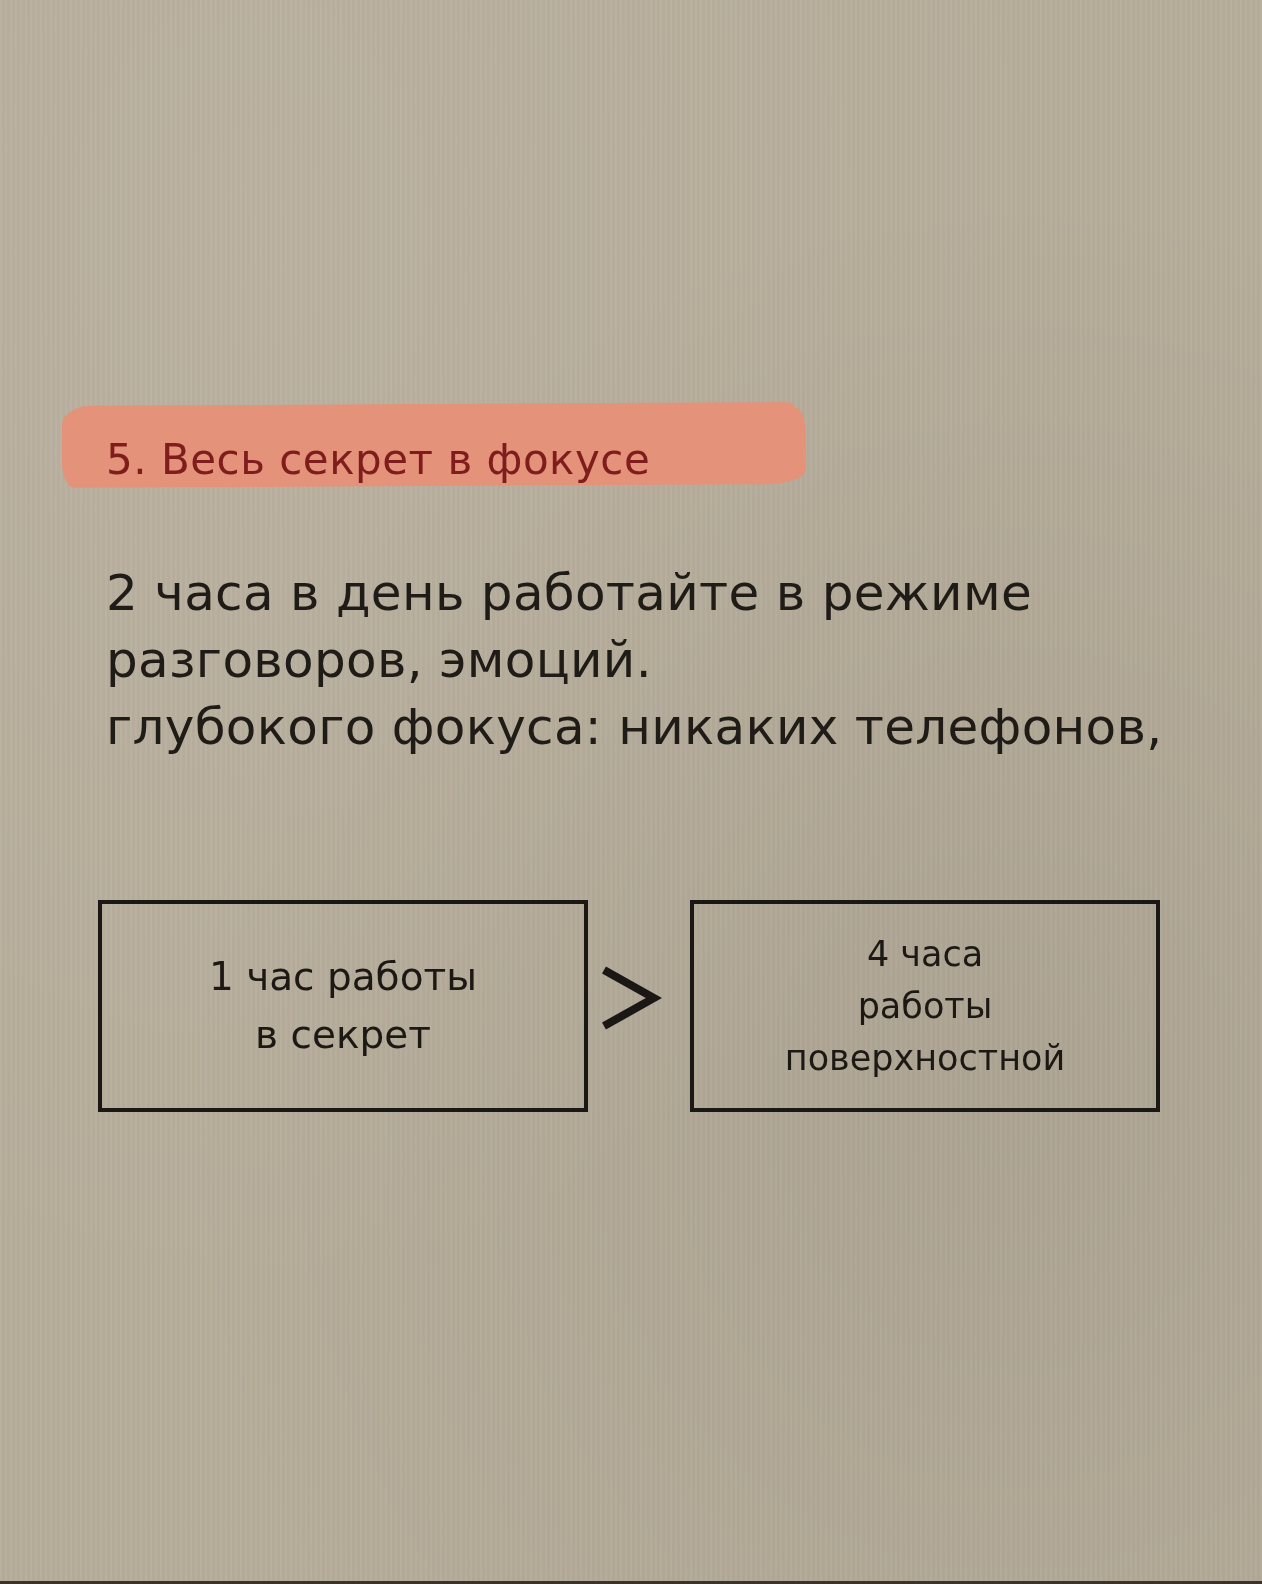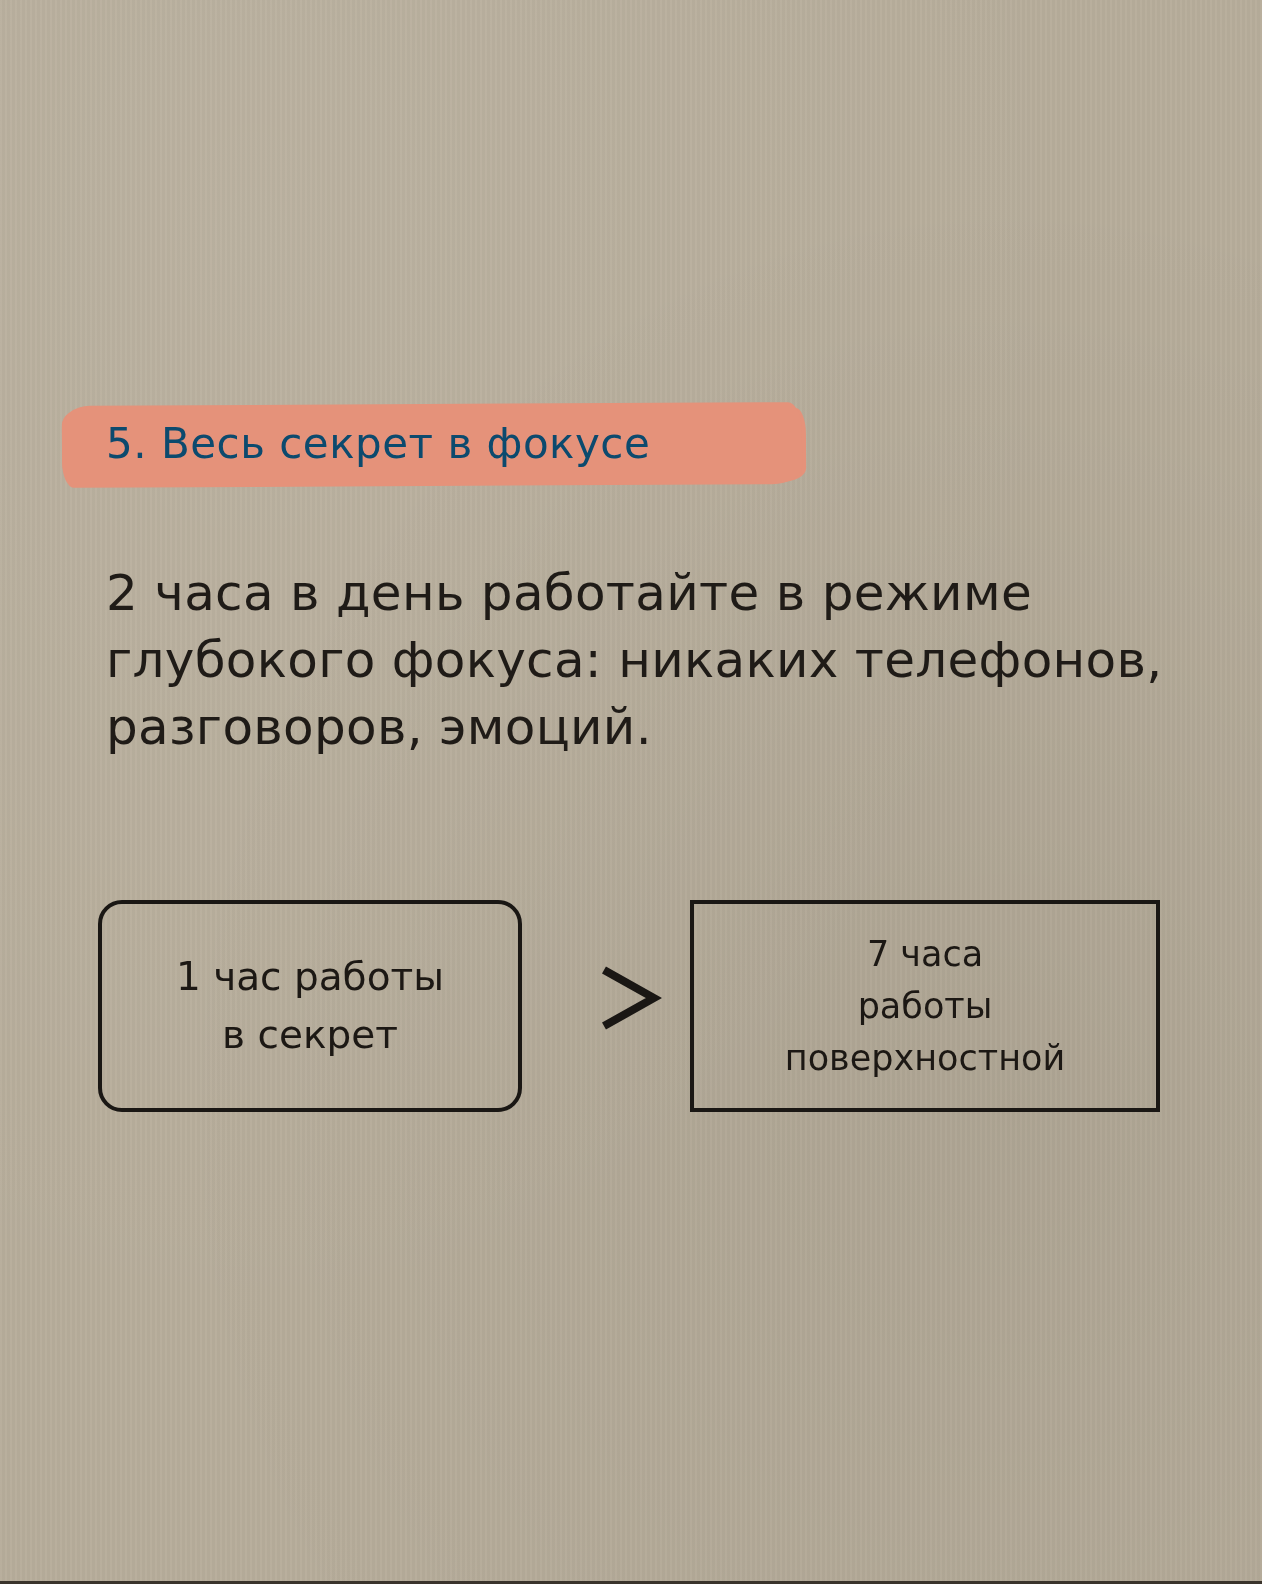--- a/index.html
+++ b/index.html
@@ -19,36 +19,36 @@
       position: absolute; left: 62px; top: 404px; width: 740px; height: 82px;
     }
     .heading-stroke {
       position: absolute; inset: 0;
       background: #e5927a;
       border-radius: 28px 14px 30px 12px / 22px 30px 18px 26px;
       transform: rotate(-0.3deg);
       box-shadow: 8px 2px 0 -4px #e5927a, -6px -3px 0 -6px #e5927a;
     }
     .heading-text {
-      position: absolute; left: 44px; top: 14px;
+      position: absolute; left: 44px; top: 30px;
       font-size: 42px; line-height: 52px; letter-spacing: 0.5px;
-      color: #0c4a6e; white-space: nowrap;
+      color: #7f1d1d; white-space: nowrap;
     }
     .body-text {
       position: absolute; left: 106px; top: 560px; width: 1060px;
       font-size: 50px; line-height: 67px; color: #1f1b17; letter-spacing: 0.3px;
     }
     .compare-box {
       position: absolute; top: 900px; height: 212px;
       border: 4px solid #1a1714;
       box-sizing: border-box;
       display: flex; align-items: center; justify-content: center;
       text-align: center;
     }
-    .box-left { left: 98px; width: 424px; border-radius: 24px; }
+    .box-left { left: 98px; width: 490px; }
     .box-right { left: 690px; width: 470px; }
     .box-text-left { font-size: 39px; line-height: 58px; color: #1c1814; }
     .box-text-right { font-size: 35px; line-height: 52px; color: #1c1814; }
     .compare-sign {
       position: absolute; left: 598px; top: 960px; width: 64px; height: 80px;
     }
     .bottom-edge {
       position: absolute; left: 0; bottom: 0; width: 100%; height: 3px; background: #3a342c;
     }
   </style>
@@ -57,39 +57,39 @@
 
 <div class="page">
 
   <div class="heading-wrap">
     <div class="heading-stroke"></div>
     <div class="heading-text">5. Весь секрет в фокусе</div>
   </div>
 
   <div class="body-text">
     <div>2 часа в день работайте в режиме</div>
+    <div>разговоров, эмоций.</div>
     <div>глубокого фокуса: никаких телефонов,</div>
-    <div>разговоров, эмоций.</div>
   </div>
 
   <div class="compare-box box-left">
     <div class="box-text-left">
       <div>1 час работы</div>
       <div>в секрет</div>
     </div>
   </div>
 
   <div class="compare-sign">
     <svg width="64" height="80" viewBox="0 0 64 80">
       <polyline points="6,10 56,38 6,66" fill="none" stroke="#1a1714" stroke-width="8" stroke-linejoin="miter"></polyline>
     </svg>
   </div>
 
   <div class="compare-box box-right">
     <div class="box-text-right">
-      <div>7 часа</div>
+      <div>4 часа</div>
       <div>работы</div>
       <div>поверхностной</div>
     </div>
   </div>
 
   <div class="bottom-edge"></div>
 </div>
 
 </body></html>

